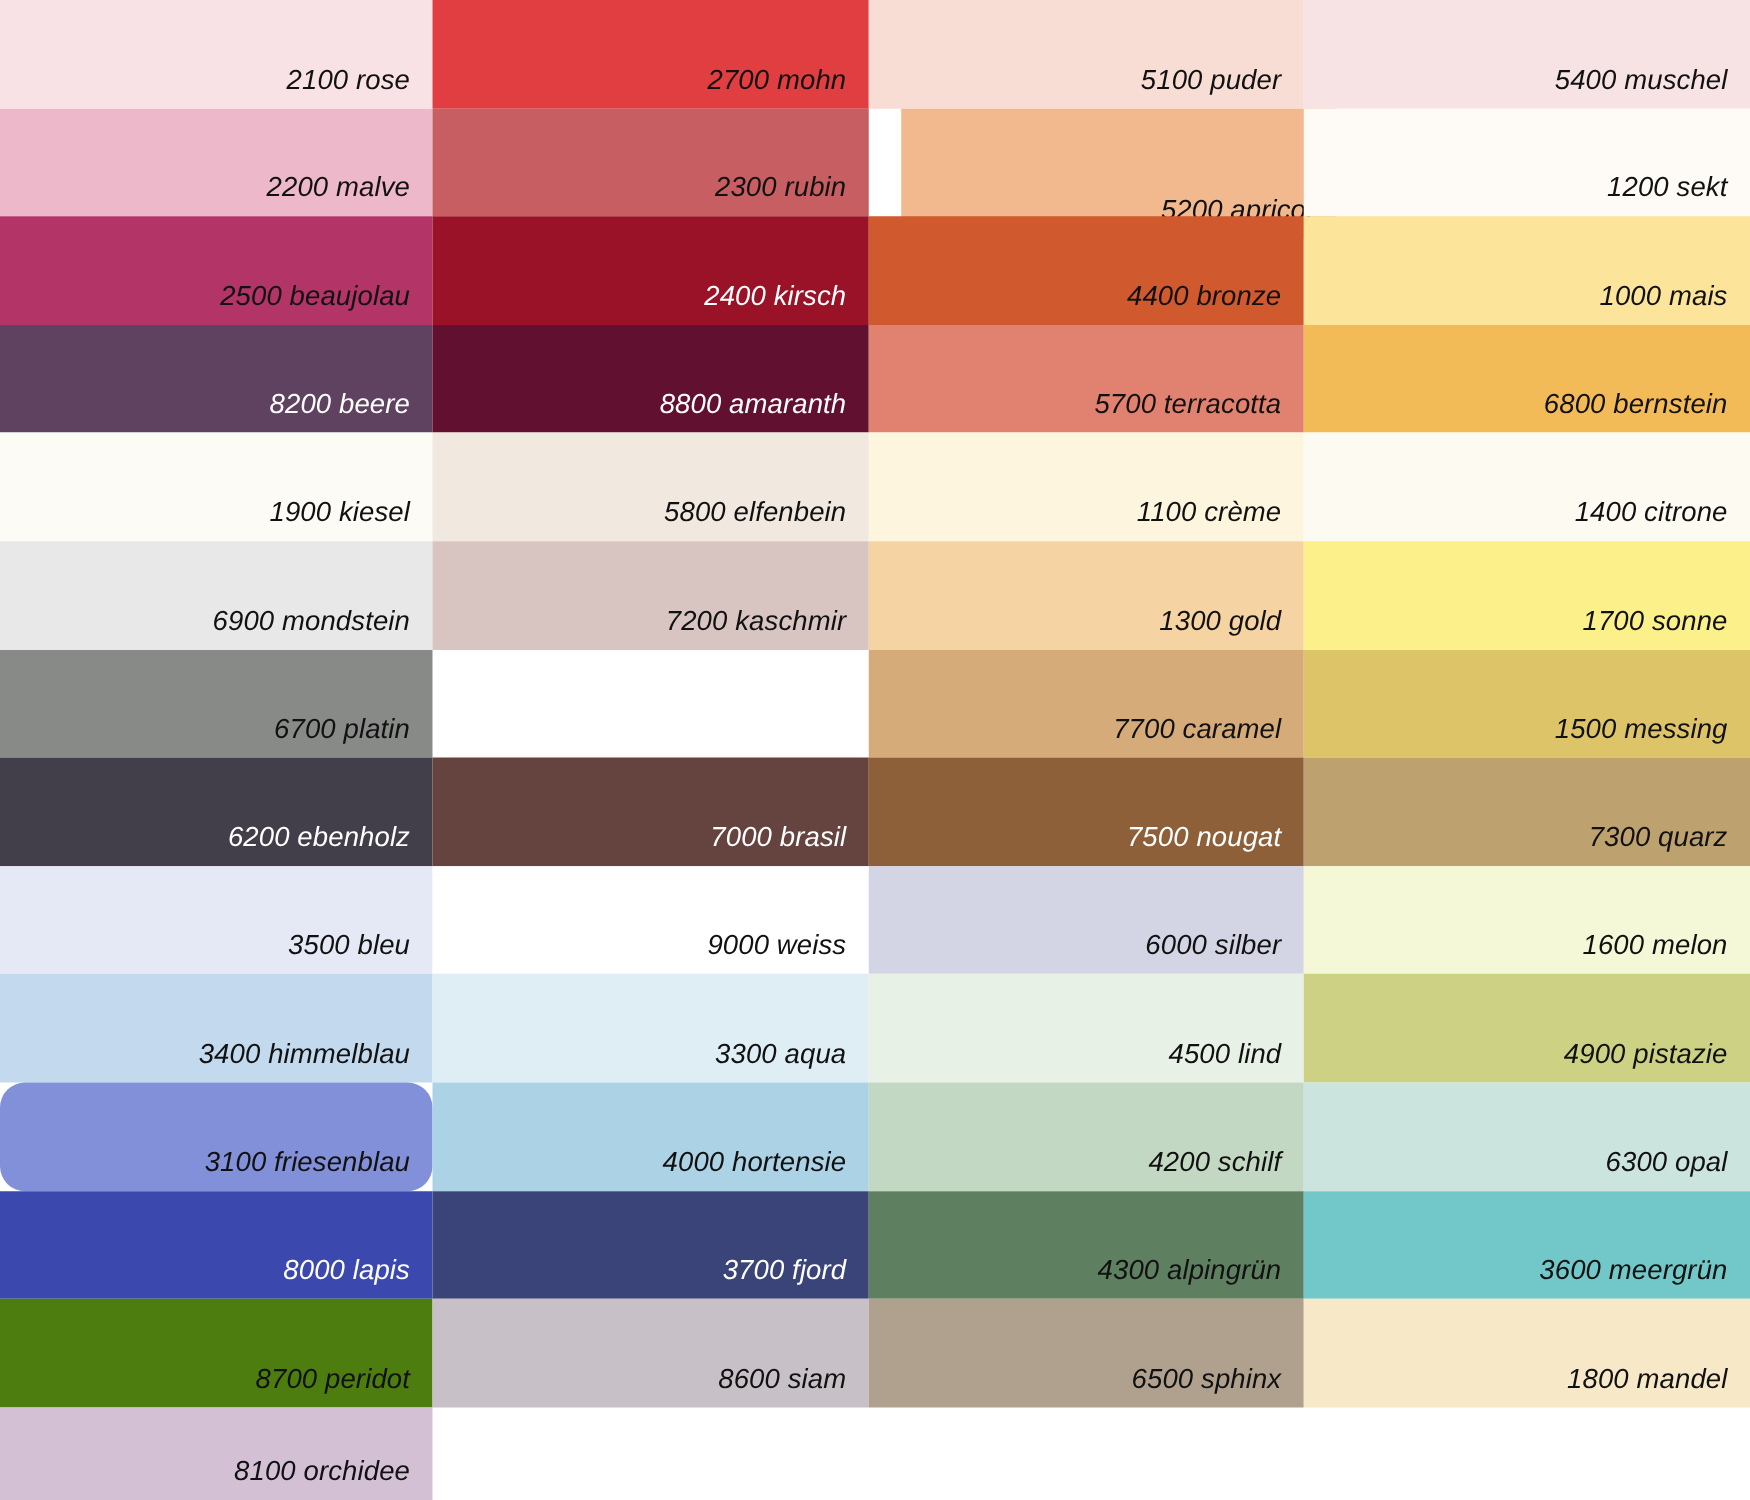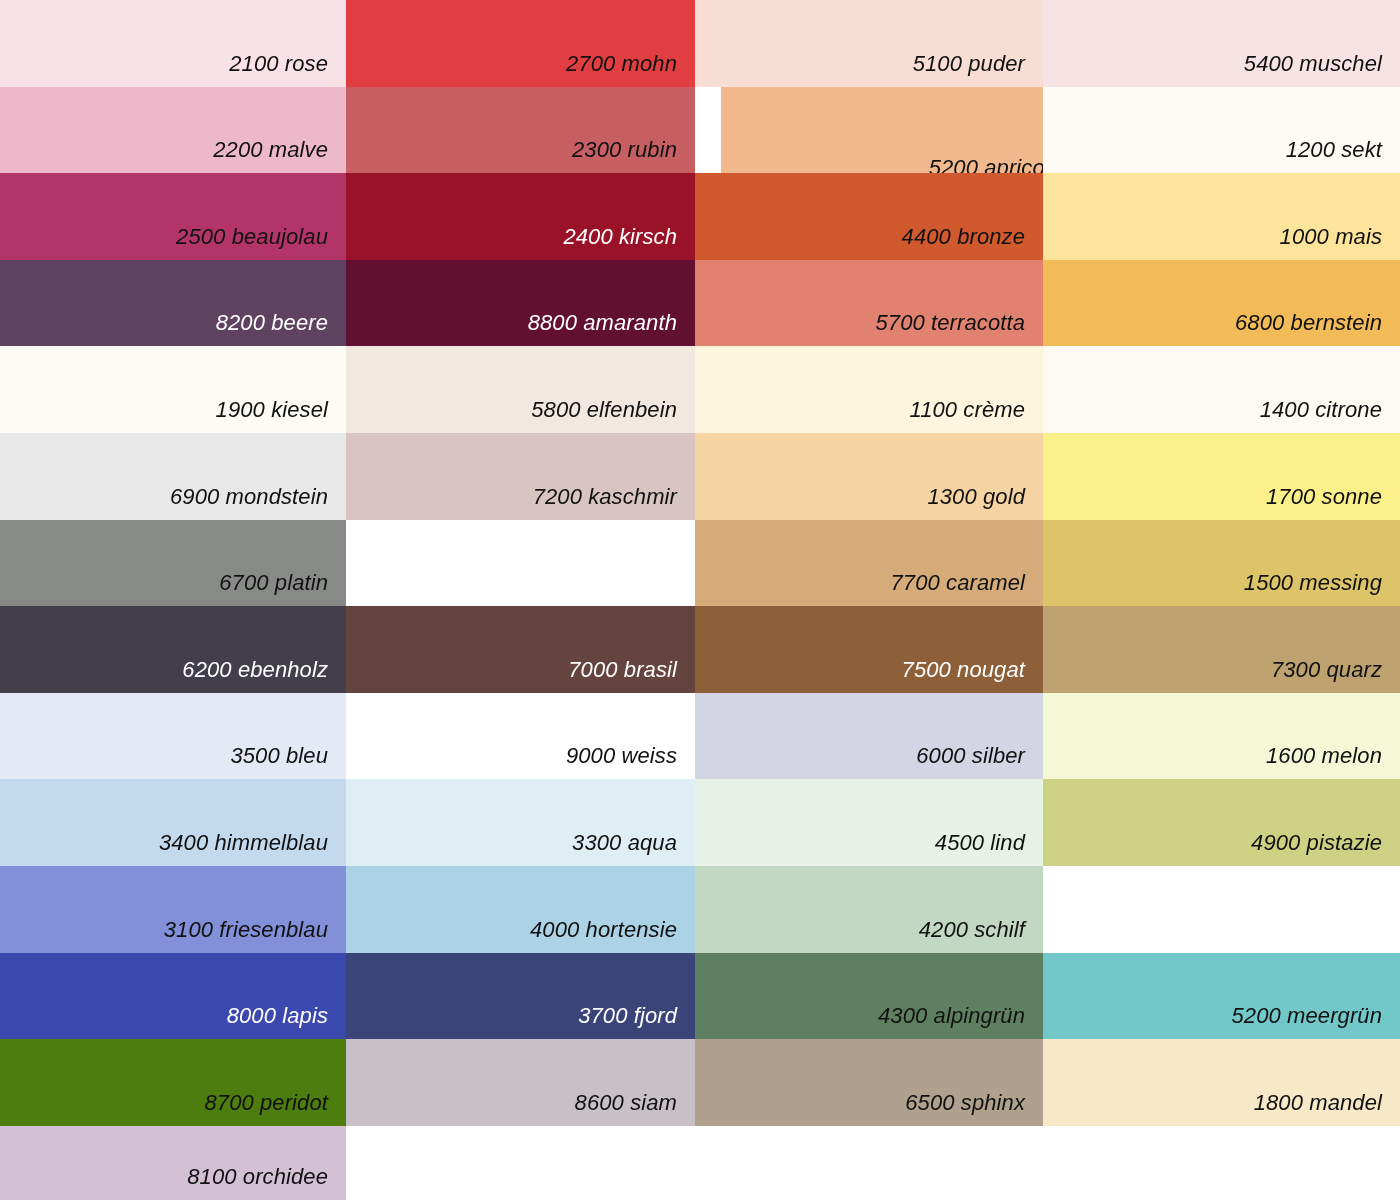--- a/index.html
+++ b/index.html
@@ -153,40 +153,43 @@
     </div>
     <div class="swatch" style="left: 346px; top: 779px; width: 349px; height: 87px; background: rgb(223, 238, 244);">
       <span class="swatch-label dark-text">3300 aqua</span>
     </div>
     <div class="swatch" style="left: 695px; top: 779px; width: 348px; height: 87px; background: rgb(231, 241, 229);">
       <span class="swatch-label dark-text">4500 lind</span>
     </div>
     <div class="swatch" style="left: 1043px; top: 779px; width: 357px; height: 87px; background: rgb(204, 209, 131);">
       <span class="swatch-label dark-text">4900 pistazie</span>
     </div>
-    <div class="swatch" style="left: 0px; top: 866px; width: 346px; height: 87px; background: rgb(129, 144, 216);">
+    <div class="swatch" style="left: 0px; top: 866px; width: 346px; height: 87px; background: rgb(129, 144, 216); border-radius: 20px;">
       <span class="swatch-label dark-text">3100 friesenblau</span>
     </div>
     <div class="swatch" style="left: 346px; top: 866px; width: 349px; height: 87px; background: rgb(171, 211, 229);">
       <span class="swatch-label dark-text">4000 hortensie</span>
     </div>
     <div class="swatch" style="left: 695px; top: 866px; width: 348px; height: 87px; background: rgb(194, 216, 194);">
       <span class="swatch-label dark-text">4200 schilf</span>
     </div>
+    <div class="swatch" style="left: 1043px; top: 866px; width: 357px; height: 87px; background: rgb(203, 228, 221);">
+      <span class="swatch-label dark-text">6300 opal</span>
+    </div>
     <div class="swatch" style="left: 0px; top: 953px; width: 346px; height: 86px; background: rgb(59, 72, 173);">
       <span class="swatch-label light-text">8000 lapis</span>
     </div>
     <div class="swatch" style="left: 346px; top: 953px; width: 349px; height: 86px; background: rgb(59, 68, 120);">
       <span class="swatch-label light-text">3700 fjord</span>
     </div>
     <div class="swatch" style="left: 695px; top: 953px; width: 348px; height: 86px; background: rgb(95, 128, 96);">
       <span class="swatch-label dark-text">4300 alpingrün</span>
     </div>
     <div class="swatch" style="left: 1043px; top: 953px; width: 357px; height: 86px; background: rgb(114, 200, 200);">
-      <span class="swatch-label dark-text">5200 meergrün</span>
+      <span class="swatch-label dark-text">3600 meergrün</span>
     </div>
     <div class="swatch" style="left: 0px; top: 1039px; width: 346px; height: 87px; background: #4d7c0f;">
       <span class="swatch-label dark-text">8700 peridot</span>
     </div>
     <div class="swatch" style="left: 346px; top: 1039px; width: 349px; height: 87px; background: rgb(199, 193, 199);">
       <span class="swatch-label dark-text">8600 siam</span>
     </div>
     <div class="swatch" style="left: 695px; top: 1039px; width: 348px; height: 87px; background: rgb(176, 161, 142);">
       <span class="swatch-label dark-text">6500 sphinx</span>
     </div>

